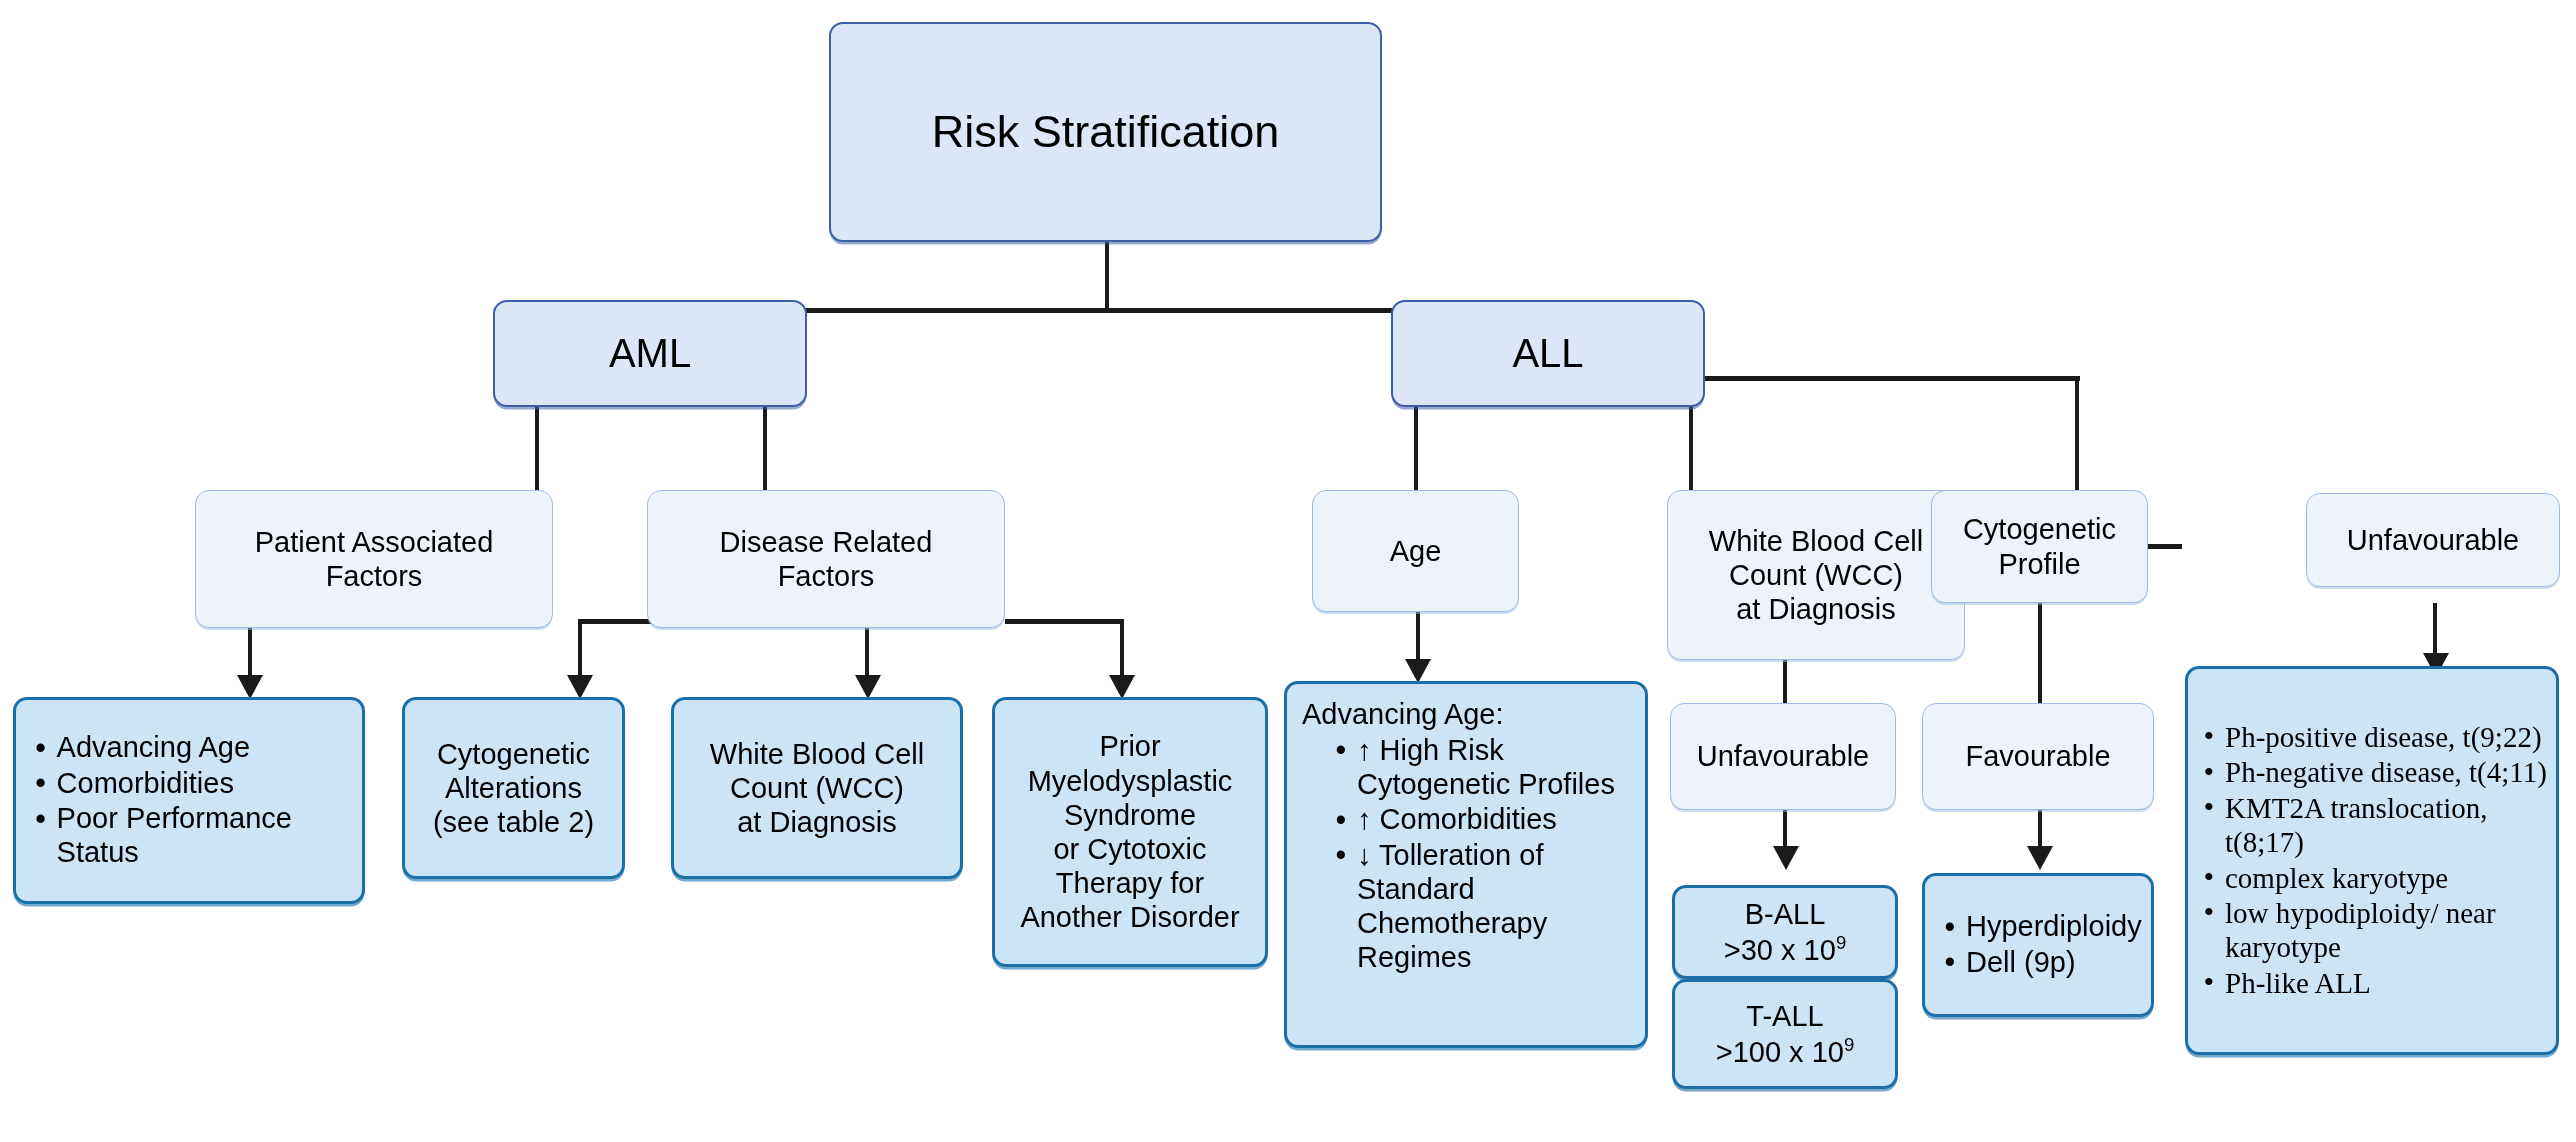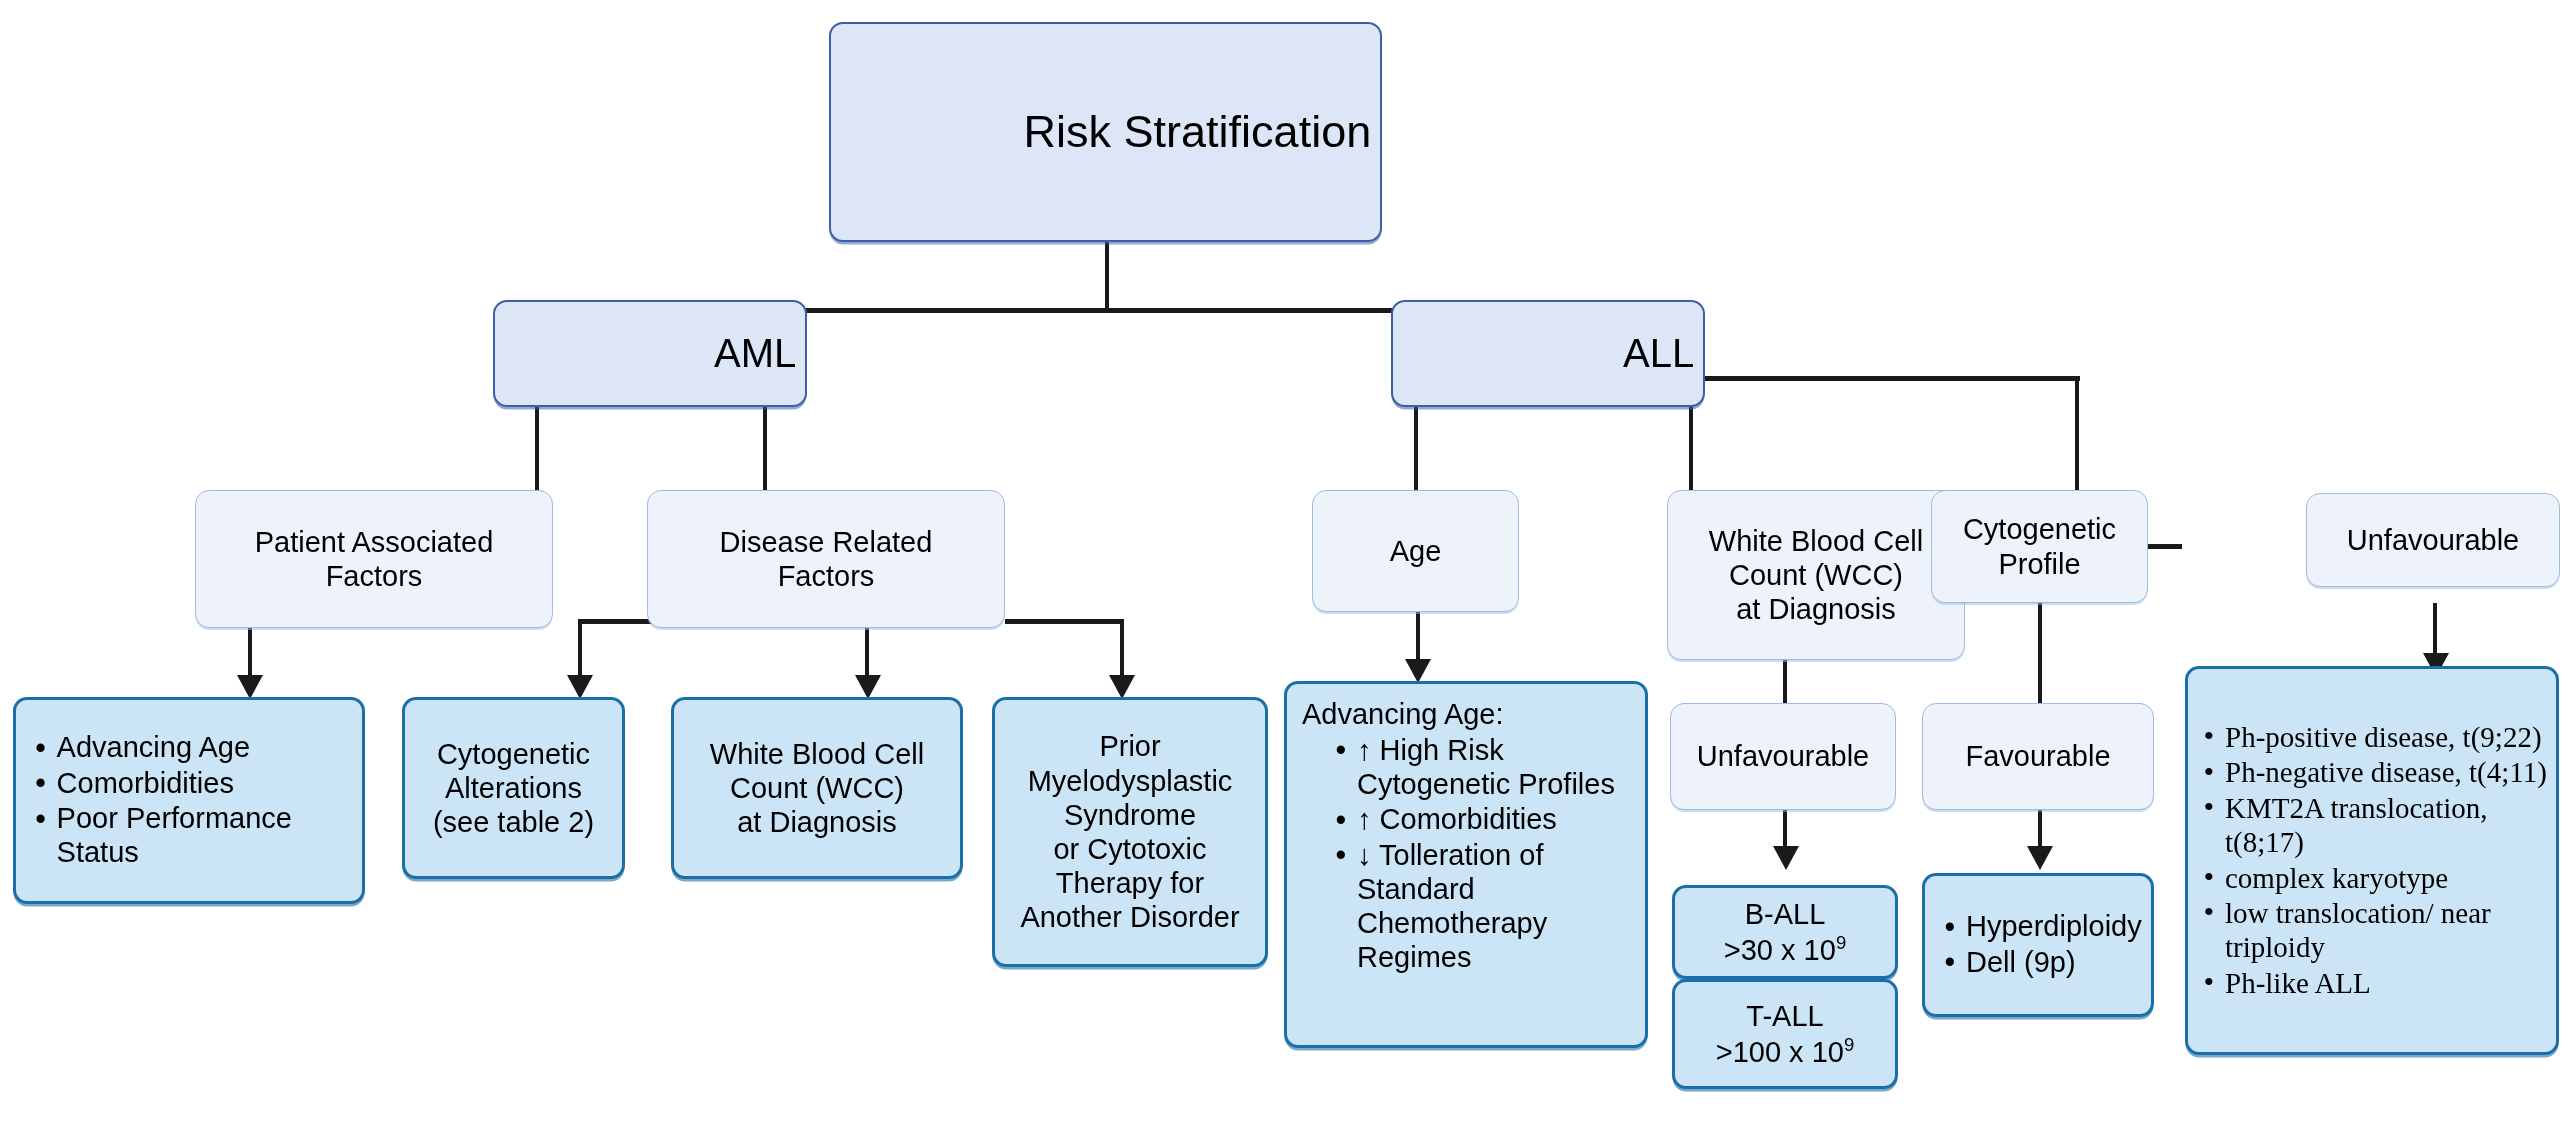--- a/index.html
+++ b/index.html
@@ -28,21 +28,20 @@
     text-align: center;
     color: #000000;
     line-height: 1.18;
     z-index: 5;
   }
   
   .tier-a {
     background: #dde6f7;
     border: 2.5px solid #3e5fa8;
     box-shadow: 0 3.1px 0 -0.6px rgba(62,95,168,0.55);
-    justify-content: flex-end;
   }
   
   .tier-b {
     background: #eef3fb;
     border: 1.9px solid #9cbce4;
     box-shadow: 0 2.5px 0 -0.6px rgba(156,188,228,0.5);
   }
   
   .tier-c {
     background: #cbe4f6;
@@ -255,19 +254,19 @@
       <li>Dell (9p)</li>
     </ul>
   </div>
 
   <div class="node tier-c" style="left:2185px; top:666px; width:374px; height:389px; font-size:29px;">
     <ul class="bullets" style="padding-left:37px;font-family:Liberation Serif, serif;">
       <li>Ph-positive disease, t(9;22)</li>
       <li>Ph-negative disease, t(4;11)</li>
       <li>KMT2A translocation, t(8;17)</li>
       <li>complex karyotype</li>
-      <li>low translocation/ near triploidy</li>
+      <li>low hypodiploidy/ near karyotype</li>
       <li>Ph-like ALL</li>
     </ul>
   </div>
 
 </div>
 
 
 </body></html>

